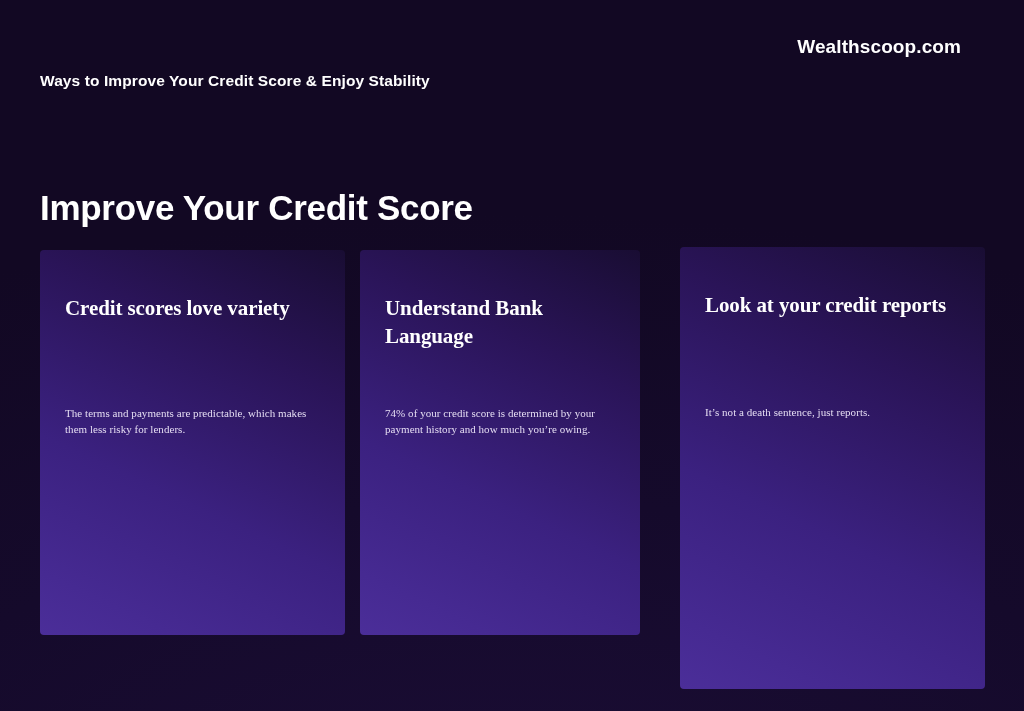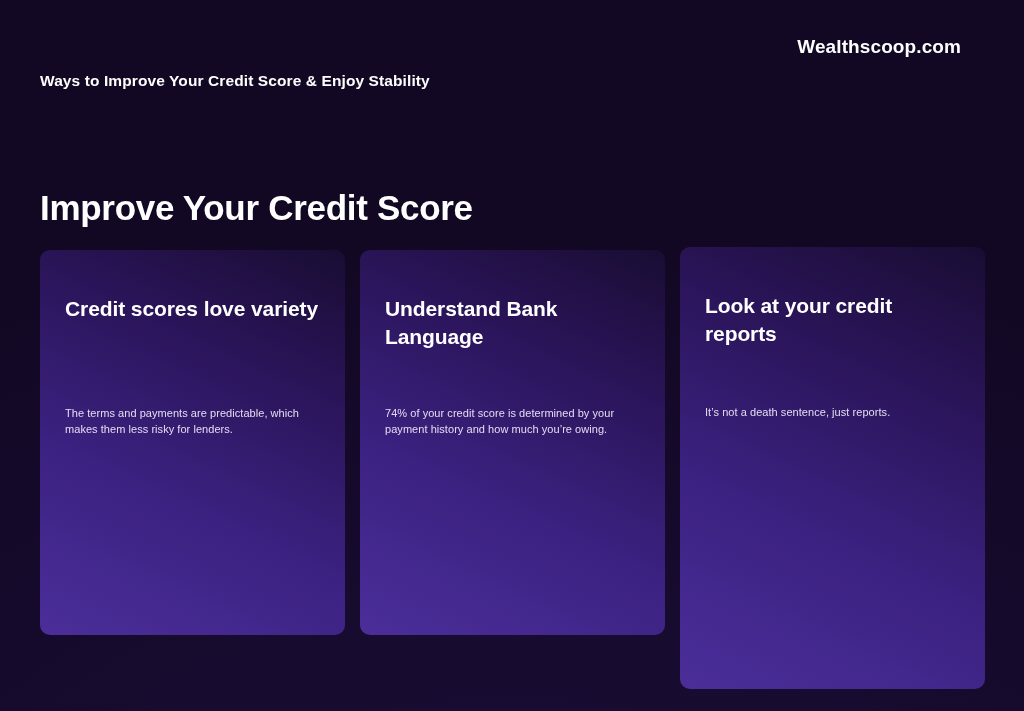--- a/index.html
+++ b/index.html
@@ -66,30 +66,31 @@
   }
 
   
   .cards {
     position: absolute;
     left: 0;
     top: 0;
   }
   .card {
     position: absolute;
-    border-radius: 10px;
+    border-radius: 4px;
     overflow: hidden;
     box-sizing: border-box;
+    font-family: Liberation Serif, serif;
   }
   .card-1 {
     left: 40px;  top: 250px;  width: 305px;  height: 385px;
     background: linear-gradient(205deg, #190d33 0%, #2a1458 28%, #3b2180 62%, #462a92 88%, #4b2e99 100%);
   }
   .card-2 {
-    left: 360px; top: 250px;  width: 305px;  height: 385px;
+    left: 360px; top: 250px;  width: 280px;  height: 385px;
     background: linear-gradient(205deg, #190d33 0%, #2a1458 28%, #3b2180 62%, #462a92 88%, #4b2e99 100%);
   }
   .card-3 {
     left: 680px; top: 247px;  width: 305px;  height: 442px;
     background: linear-gradient(205deg, #190d33 0%, #2a1458 28%, #3b2180 62%, #462a92 88%, #4b2e99 100%);
   }
 
   .card-title {
     position: absolute;
     left: 25px;

